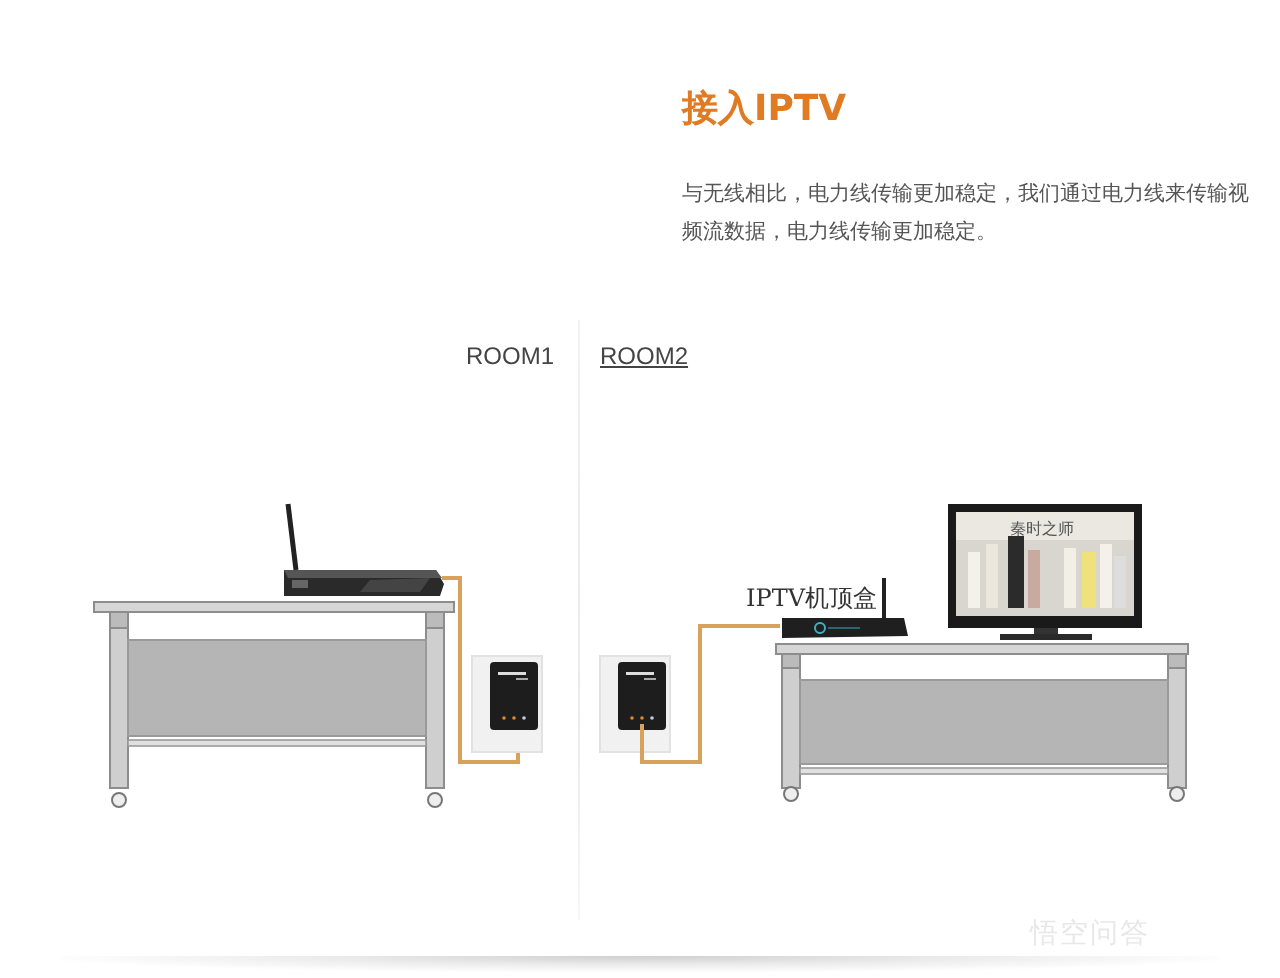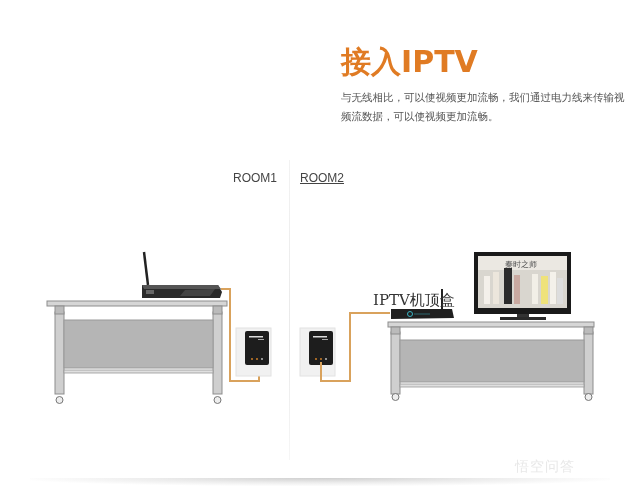--- a/index.html
+++ b/index.html
@@ -3,54 +3,54 @@
 <meta charset="utf-8">
 <style>
   html, body { margin: 0; padding: 0; }
   body {
     width: 640px; height: 489px; position: relative; overflow: hidden;
     background: #ffffff;
     font-family: "DejaVu Sans", "Liberation Sans", sans-serif;
   }
   .title {
     position: absolute; left: 341px; top: 42px;
-    font-size: 30px; font-weight: bold; color: #e07b23; letter-spacing: 0px;
+    font-size: 18px; font-weight: bold; color: #e07b23; letter-spacing: 0px;
     white-space: nowrap;
   }
   .desc {
     position: absolute; left: 341px; top: 88px; width: 290px;
     font-size: 10.5px; line-height: 19px; color: #555;
   }
   .room-label {
     position: absolute; top: 171px; font-size: 12px; color: #444;
     font-family: "Liberation Sans", sans-serif;
   }
   .divider {
     position: absolute; left: 289px; top: 160px; width: 1px; height: 300px;
     background: linear-gradient(#f2f2f2, #e9e9e9 60%, #f6f6f6);
   }
   .iptv-label {
-    position: absolute; left: 373px; top: 291px; font-size: 15px; color: #333;
+    position: absolute; left: 373px; top: 291px; font-size: 12px; color: #333;
     font-family: "DejaVu Serif", serif; white-space: nowrap;
   }
   .watermark {
     position: absolute; left: 515px; top: 458px; font-size: 14px; color: #e8e8e8;
     white-space: nowrap; letter-spacing: 1px;
   }
   .bottom-shadow {
     position: absolute; left: 30px; top: 478px; width: 580px; height: 8px;
     background: radial-gradient(ellipse at center top, #cfcfcf 0%, #ececec 40%, rgba(255,255,255,0) 75%);
   }
   svg { position: absolute; left: 0; top: 0; }
 </style>
 </head>
 <body>
 
 <div class="title">接入IPTV</div>
-<div class="desc">与无线相比，可以使视频更加流畅，我们通过电力线来传输视频流数据，可以使视频更加流畅。</div>
+<div class="desc">与无线相比，电力线传输更加稳定，我们通过电力线来传输视频流数据，电力线传输更加稳定。</div>
 
 <div class="room-label" style="left:233px;text-align:center;">ROOM1</div>
 <div class="room-label" style="left:300px;text-decoration:underline;">ROOM2</div>
 <div class="divider"></div>
 
 <svg width="640" height="489" viewBox="0 0 640 489">
 
   <g>
     <rect x="47" y="301" width="180" height="5" fill="#d6d6d6" stroke="#8d8d8d" stroke-width="1"></rect>
     <rect x="55" y="312" width="9" height="82" fill="#cfcfcf" stroke="#8d8d8d"></rect>

